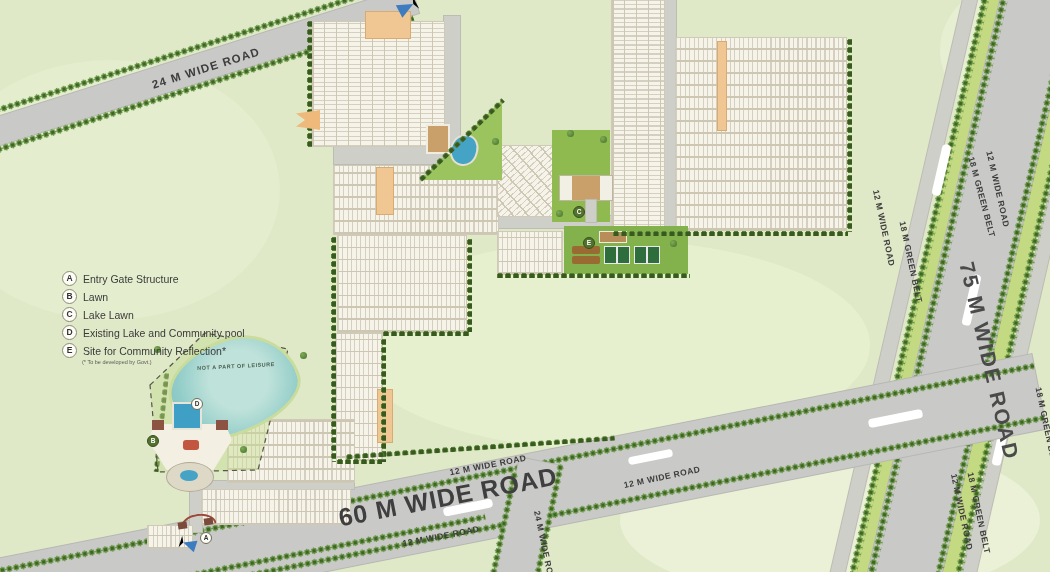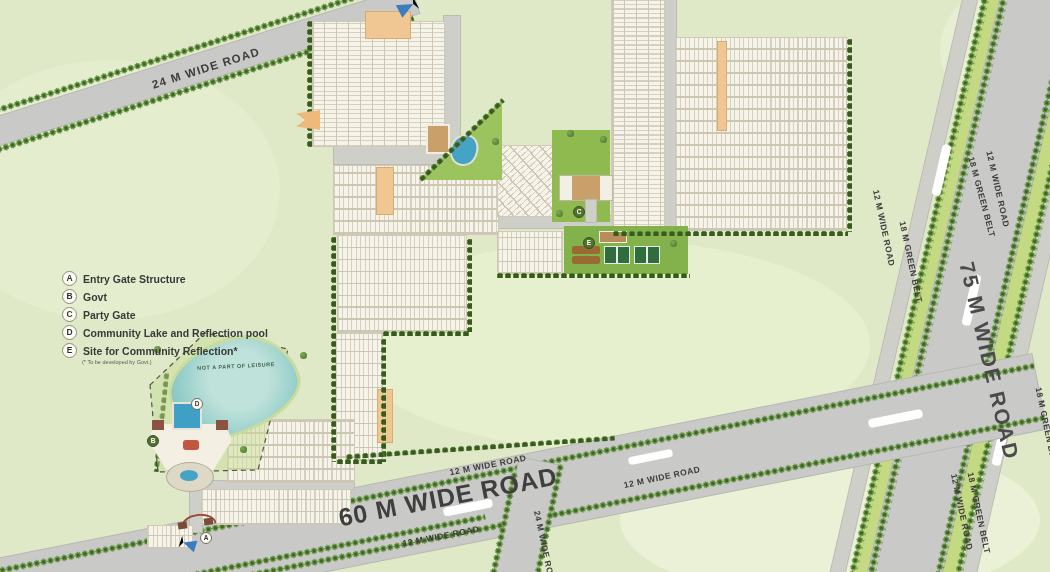--- a/index.html
+++ b/index.html
@@ -22,21 +22,21 @@
   .tree{position:absolute;width:7px;height:7px;border-radius:50%;background:radial-gradient(circle at 35% 35%,#7fab55,#44702a);}
   
   .lbl{position:absolute;font-weight:600;color:#3d3d3d;white-space:nowrap;transform-origin:center;}
   
   .mk{position:absolute;width:10px;height:10px;border-radius:50%;background:#fdfdf6;border:1px solid #6b6b5c;color:#333;font-size:6.5px;font-weight:700;display:flex;align-items:center;justify-content:center;transform:translate(-50%,-50%);line-height:1;}
   .mk.dark{background:#54722f;border-color:#37511c;color:#fff;}
   
   .legend{position:absolute;left:62px;top:271px;display:flex;flex-direction:column;gap:3px;}
   .lg-row{display:flex;align-items:center;gap:6px;}
   .badge{width:13px;height:13px;border-radius:50%;background:#fdfdf6;border:1px solid #8a8a78;color:#333;font-size:8.5px;font-weight:700;display:inline-flex;align-items:center;justify-content:center;line-height:1;flex:0 0 auto;}
-  .lg-label{font-size:10.5px;font-weight:700;color:#3a3a3a;}
+  .lg-label{font-size:10.5px;font-weight:400;color:#3a3a3a;}
   .lg-foot{font-size:5.5px;color:#5a5a52;margin-left:20px;margin-top:-2px;}
   .arrow{position:absolute;width:0;height:0;border-style:solid;}
   svg.overlay{position:absolute;left:0;top:0;pointer-events:none;}
 </style>
 </head>
 <body>
 
 <div id="stage">
 
   <div class="patch" style="left:350px;top:240px;width:520px;height:210px;background:rgba(240,248,216,.45);"></div>
@@ -175,29 +175,29 @@
   <div class="mk" style="left:197px;top:404px;">D</div>
   <div class="mk dark" style="left:589px;top:243px;">E</div>
 
   <div class="legend">
     <div class="lg-row">
       <span class="badge">A</span>
       <span class="lg-label">Entry Gate Structure</span>
     </div>
     <div class="lg-row">
       <span class="badge">B</span>
-      <span class="lg-label">Govt</span>
+      <span class="lg-label">Lawn</span>
     </div>
     <div class="lg-row">
       <span class="badge">C</span>
-      <span class="lg-label">Party Gate</span>
+      <span class="lg-label">Lake Lawn</span>
     </div>
     <div class="lg-row">
       <span class="badge">D</span>
-      <span class="lg-label">Community Lake and Reflection pool</span>
+      <span class="lg-label">Existing Lake and Community pool</span>
     </div>
     <div class="lg-row">
       <span class="badge">E</span>
       <span class="lg-label">Site for Community Reflection*</span>
     </div>
     <div class="lg-foot">(* To be developed by Govt.)</div>
   </div>
 
   <div class="arrow" style="left:398px;top:0px;border-top:7px solid transparent;border-bottom:7px solid transparent;border-left:16px solid #3e7cc0;transform:rotate(-28deg);"></div>
   <div class="arrow" style="left:180px;top:538px;border-top:6px solid transparent;border-bottom:6px solid transparent;border-right:13px solid #3e7cc0;transform:rotate(18deg);"></div>

